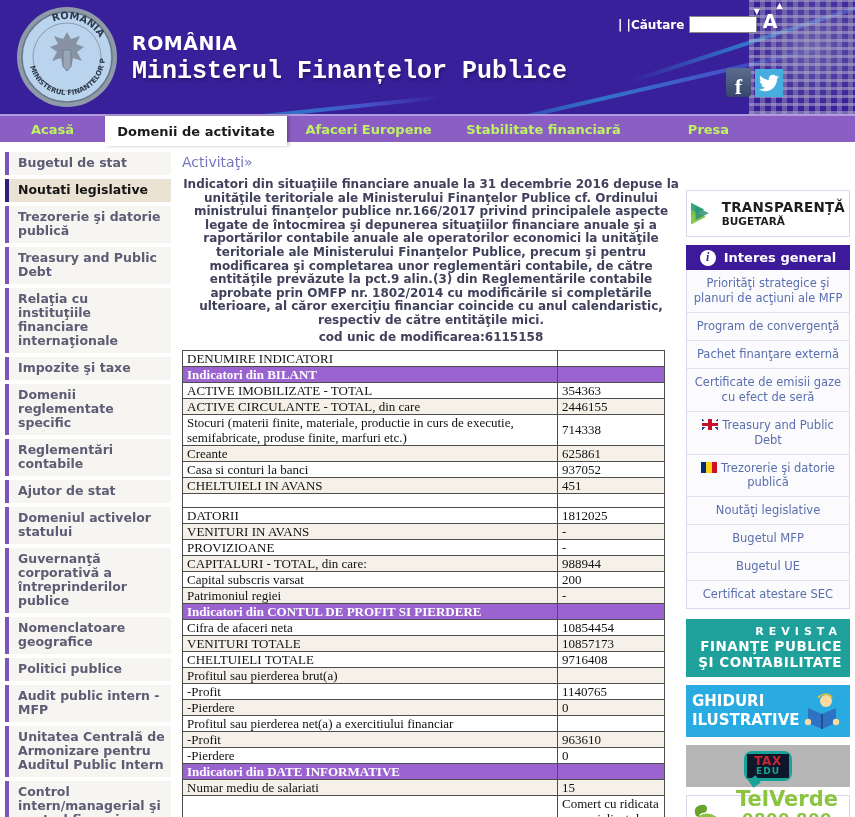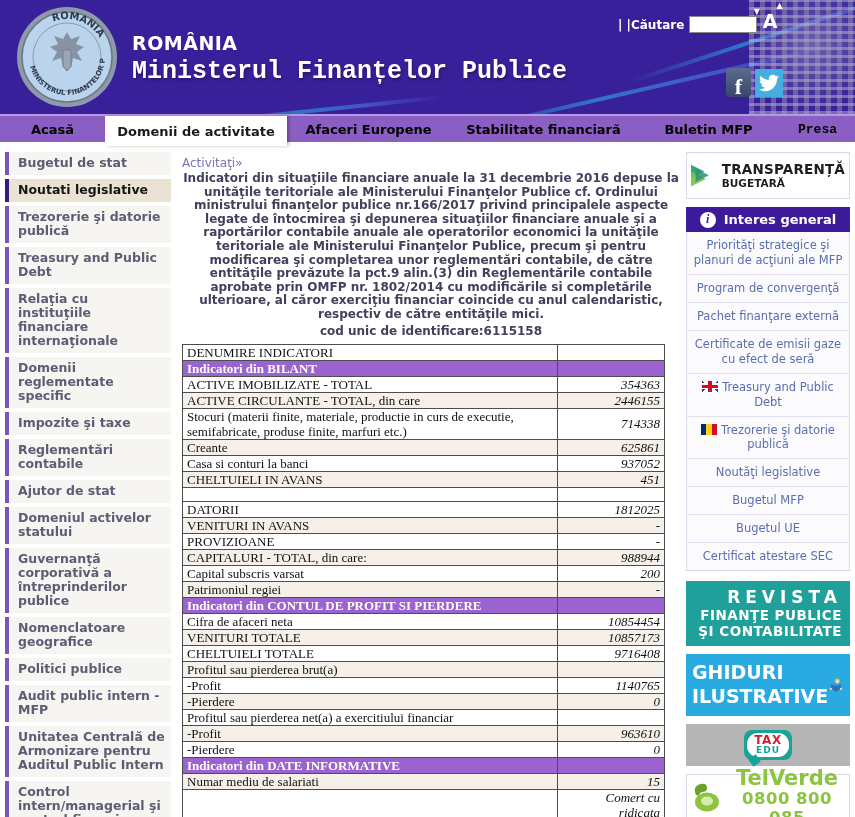--- a/index.html
+++ b/index.html
@@ -39,21 +39,21 @@
   .fb {
     width:25px; height:29px; border-radius:4px; background:linear-gradient(#5c6c8e,#37466a);
     color:#fff; font-family:"Liberation Serif",serif; font-weight:bold; font-size:22px;
     display:flex; align-items:flex-end; justify-content:center; line-height:.9; cursor:pointer;
   }
   .tw { width:28px; height:28px; background:#45aede; display:flex; align-items:center; justify-content:center; cursor:pointer; }
   
   .nav { position:relative; height:28px; background:#8a5ec2; border-top:2px solid #b49ade; }
   .nav ul { list-style:none; display:flex; height:100%; }
   .nav li {
-    color:#000000; font-weight:bold; font-size:13px; display:flex; align-items:center; justify-content:center;
+    color:#bef264; font-weight:bold; font-size:13px; display:flex; align-items:center; justify-content:center;
     padding:0 10px; cursor:pointer; white-space:nowrap;
   }
   .nav li:nth-child(1){ width:105px; }
   .nav li:nth-child(2){ width:182px; }
   .nav li:nth-child(3){ width:163px; }
   .nav li:nth-child(4){ width:187px; }
   .nav li:nth-child(5){ width:143px; }
   .nav li:nth-child(6){ width:75px;font-family:Liberation Mono, monospace; }
   .nav li.active { background:#fff; color:#1a1a1a; height:30px; box-shadow:2px 0 3px rgba(0,0,0,.25); z-index:2; }
   
@@ -61,33 +61,33 @@
   
   .left { width:166px; flex:0 0 166px; }
   .left ul { list-style:none; }
   .left li {
     background:#f7f5f1; border-left:4px solid #7a56b8; margin-bottom:4px;
     padding:4px 6px 5px 9px; font-size:12.5px; line-height:14px; font-weight:bold; color:#5c5c74; cursor:pointer;
   }
   .left li.active { background:#eae3d3; border-left-color:#2c2079; color:#141414; }
   
   .main { flex:0 0 498px; width:498px; margin:0 6px 0 11px; }
-  .activities { font-size:12px; color:#7676bb; text-decoration:none; display:inline-block; margin-bottom:1px; cursor:pointer; }
+  .activities { font-size:14px; color:#7676bb; text-decoration:none; display:inline-block; margin-bottom:7px; cursor:pointer; }
   .intro { font-size:12px; line-height:13.6px; font-weight:bold; color:#41415c; text-align:center; margin:1px 0 2px; }
   .cui { font-size:12px; font-weight:bold; color:#41415c; text-align:center; margin-bottom:6px; }
   table.ind { width:483px; border-collapse:collapse; font-family:"Liberation Serif","DejaVu Serif",serif; font-size:13px; color:#111; }
   table.ind td { border:1px solid #4d4d4d; padding:0 4px; line-height:15px; }
-  table.ind td.val { width:107px; text-align:right;font-style:italic; }
+  table.ind td.val { width:107px; text-align:left; }
   table.ind tr.alt td { background:#f5f1e9; }
   table.ind tr.section td { background:#9b63d0; color:#fff; font-weight:bold; }
   table.ind tr.spacer td { height:14px; }
   
   .right { flex:0 0 164px; width:164px; }
   .widget { margin-bottom:8px; }
-  .transparenta { background:#fff; border:1px solid #dcd8ea; height:47px; display:flex; align-items:center; padding:3px 4px; cursor:pointer; }
+  .transparenta { background:#fff; border:1px solid #dcd8ea; height:47px; display:flex; align-items:center; padding:3px 4px; cursor:pointer;margin-top:38px; }
   .tr-text { margin-left:4px; line-height:1; }
   .tr-l1 { font-size:13.5px; font-weight:bold; color:#1d1d1d; letter-spacing:.2px; }
   .tr-l2 { font-size:10.5px; font-weight:bold; color:#1d1d1d; margin-top:2px; }
   .panel-hd {
     background:#3c1a99; color:#fff; font-weight:bold; font-size:13px; height:25px;
     display:flex; align-items:center; justify-content:center; gap:8px; cursor:pointer;
   }
   .info-i {
     width:16px; height:16px; border-radius:50%; background:#fff; color:#3c1a99;
     font-family:"Liberation Serif",serif; font-style:italic; font-weight:bold; font-size:12px;
@@ -108,27 +108,27 @@
       linear-gradient(#fff,#fff),
       linear-gradient(#fff,#fff),
       linear-gradient(45deg, transparent 41%, #fff 41% 59%, transparent 59%),
       linear-gradient(135deg, transparent 41%, #fff 41% 59%, transparent 59%);
     background-size:4px 100%,100% 3px,7px 100%,100% 6px,100% 100%,100% 100%;
     background-position:center,center,center,center,0 0,0 0;
     background-repeat:no-repeat;
   }
   .flag-ro { background:linear-gradient(90deg,#002b7f 33%,#fcd116 33% 66%,#ce1126 66%); }
   .revista { background:#1fa09a; color:#fff; text-align:right; padding:6px 8px 7px; cursor:pointer; }
-  .rev-l1 { font-size:17px; font-weight:bold; letter-spacing:5px; }
+  .rev-l1 { font-size:11px; font-weight:bold; letter-spacing:5px; }
   .rev-l2,.rev-l3 { font-size:13.5px; font-weight:bold; letter-spacing:.5px; }
   .ghiduri { background:#29aae1; color:#fff; padding:7px 6px; display:flex; align-items:center; justify-content:space-between; cursor:pointer; }
-  .gh-text { font-size:19px; font-weight:bold; line-height:1.25; }
+  .gh-text { font-size:15px; font-weight:bold; line-height:1.25; }
   .taxedu { background:#b5b5b5; height:42px; display:flex; align-items:center; justify-content:center; cursor:pointer; }
   .tax-bubble { position:relative; background:#17a398; border-radius:8px; padding:3px; }
-  .tax-inner { background:#ffffff; border-radius:11px; padding:1px 7px 2px; text-align:center; line-height:1; }
+  .tax-inner { background:#0f172a; border-radius:0; padding:1px 7px 2px; text-align:center; line-height:1; }
   .tax-l1 { color:#cc2233; font-weight:bold; font-size:12px; letter-spacing:.5px; }
   .tax-l2 { color:#17a398; font-weight:bold; font-size:9px; letter-spacing:1px; }
   .tax-tail { position:absolute; left:6px; bottom:-5px; width:9px; height:9px; background:#17a398; transform:rotate(55deg); }
   .telverde { background:#fff; border:1px solid #dcd8ea; height:46px; display:flex; align-items:center; padding:2px 4px; gap:4px; cursor:pointer; }
   .tv-text { text-align:center; flex:1; line-height:1.15; }
   .tv-name { color:#8bc540; font-weight:bold; font-size:21px; }
   .tv-number { color:#8bc540; font-weight:bold; font-size:16.5px; letter-spacing:.5px; }
 </style>
 </head>
 <body>
@@ -185,53 +185,52 @@
       </div>
     </div>
   </div>
 
   <div class="nav">
     <ul>
         <li>Acasă</li>
         <li class="active">Domenii de activitate</li>
         <li>Afaceri Europene</li>
         <li>Stabilitate financiară</li>
-        <li>Buletin MFP</li>
         <li>Presa</li>
       </ul>
   </div>
 
   <div class="cols">
 
     <div class="left">
       <ul>
           <li>Bugetul de stat</li>
           <li class="active">Noutati legislative</li>
           <li>Trezorerie şi datorie publică</li>
           <li>Treasury and Public Debt</li>
           <li>Relaţia cu instituţiile financiare internaţionale</li>
+          <li>Impozite şi taxe</li>
           <li>Domenii reglementate specific</li>
-          <li>Impozite şi taxe</li>
           <li>Reglementări contabile</li>
           <li>Ajutor de stat</li>
           <li>Domeniul activelor statului</li>
           <li>Guvernanţă corporativă a întreprinderilor publice</li>
           <li>Nomenclatoare geografice</li>
           <li>Politici publice</li>
           <li>Audit public intern - MFP</li>
           <li>Unitatea Centrală de Armonizare pentru Auditul Public Intern</li>
           <li>Control intern/managerial şi control financiar preventiv</li>
         </ul>
 
     </div>
 
     <div class="main">
       <a class="activities">Activitaţi»</a>
       <p class="intro">Indicatori din situaţiile financiare anuale la 31 decembrie 2016 depuse la unităţile teritoriale ale Ministerului Finanţelor Publice cf. Ordinului ministrului finanţelor publice nr.166/2017 privind principalele aspecte legate de întocmirea şi depunerea situaţiilor financiare anuale şi a raportărilor contabile anuale ale operatorilor economici la unităţile teritoriale ale Ministerului Finanţelor Publice, precum şi pentru modificarea şi completarea unor reglementări contabile, de către entităţile prevăzute la pct.9 alin.(3) din Reglementările contabile aprobate prin OMFP nr. 1802/2014 cu modificările si completările ulterioare, al căror exerciţiu financiar coincide cu anul calendaristic, respectiv de către entităţile mici.</p>
-      <div class="cui">cod unic de identificare:6115158</div>
+      <div class="cui">cod unic de modificarea:6115158</div>
       <table class="ind">
         <tbody>
             <tr>
               <td>DENUMIRE INDICATORI</td>
               <td class="val"></td>
             </tr>
             <tr class="section">
               <td>Indicatori din BILANT</td>
               <td class="val"></td>
             </tr>

